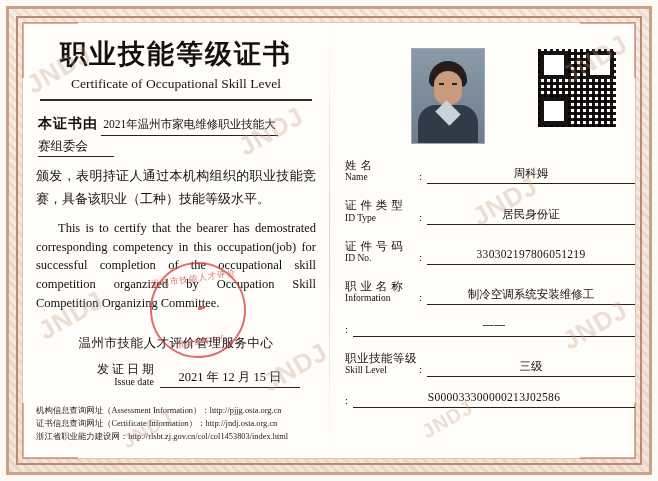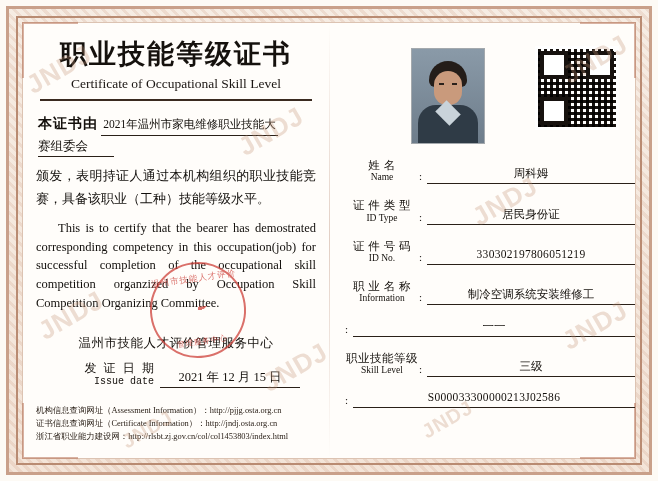--- a/index.html
+++ b/index.html
@@ -147,21 +147,20 @@
     justify-content: flex-end;
     align-items: flex-end;
     gap: 6px;
     padding-right: 16px;
   }
   .issue-label {
     font-size: 12px;
     line-height: 1.2;
     color: #14100c;
     text-align: right;
-    font-family: Liberation Mono, monospace;
   }
   .issue-label .en { font-size: 10px; }
   .issue-value {
     font-size: 12.5px;
     color: #14100c;
     border-bottom: 1px solid #2a2018;
     padding: 0 10px 1px 10px;
     min-width: 120px;
     text-align: center;
   }
@@ -270,21 +269,21 @@
     display: flex;
     align-items: flex-end;
     margin-bottom: 14px;
   }
   .field-label {
     width: 74px;
     flex: 0 0 74px;
     font-size: 11.5px;
     line-height: 1.25;
     color: #14100c;
-    text-align: center;
+    text-align: left;
   }
   .field-label .cn { font-size: 11.5px; letter-spacing: .5px; display: block; }
   .field-label .en { font-size: 9.5px; display: block; }
   .colon {
     flex: 0 0 8px;
     font-size: 11px;
     color: #14100c;
     padding-bottom: 2px;
   }
   .field-value {

